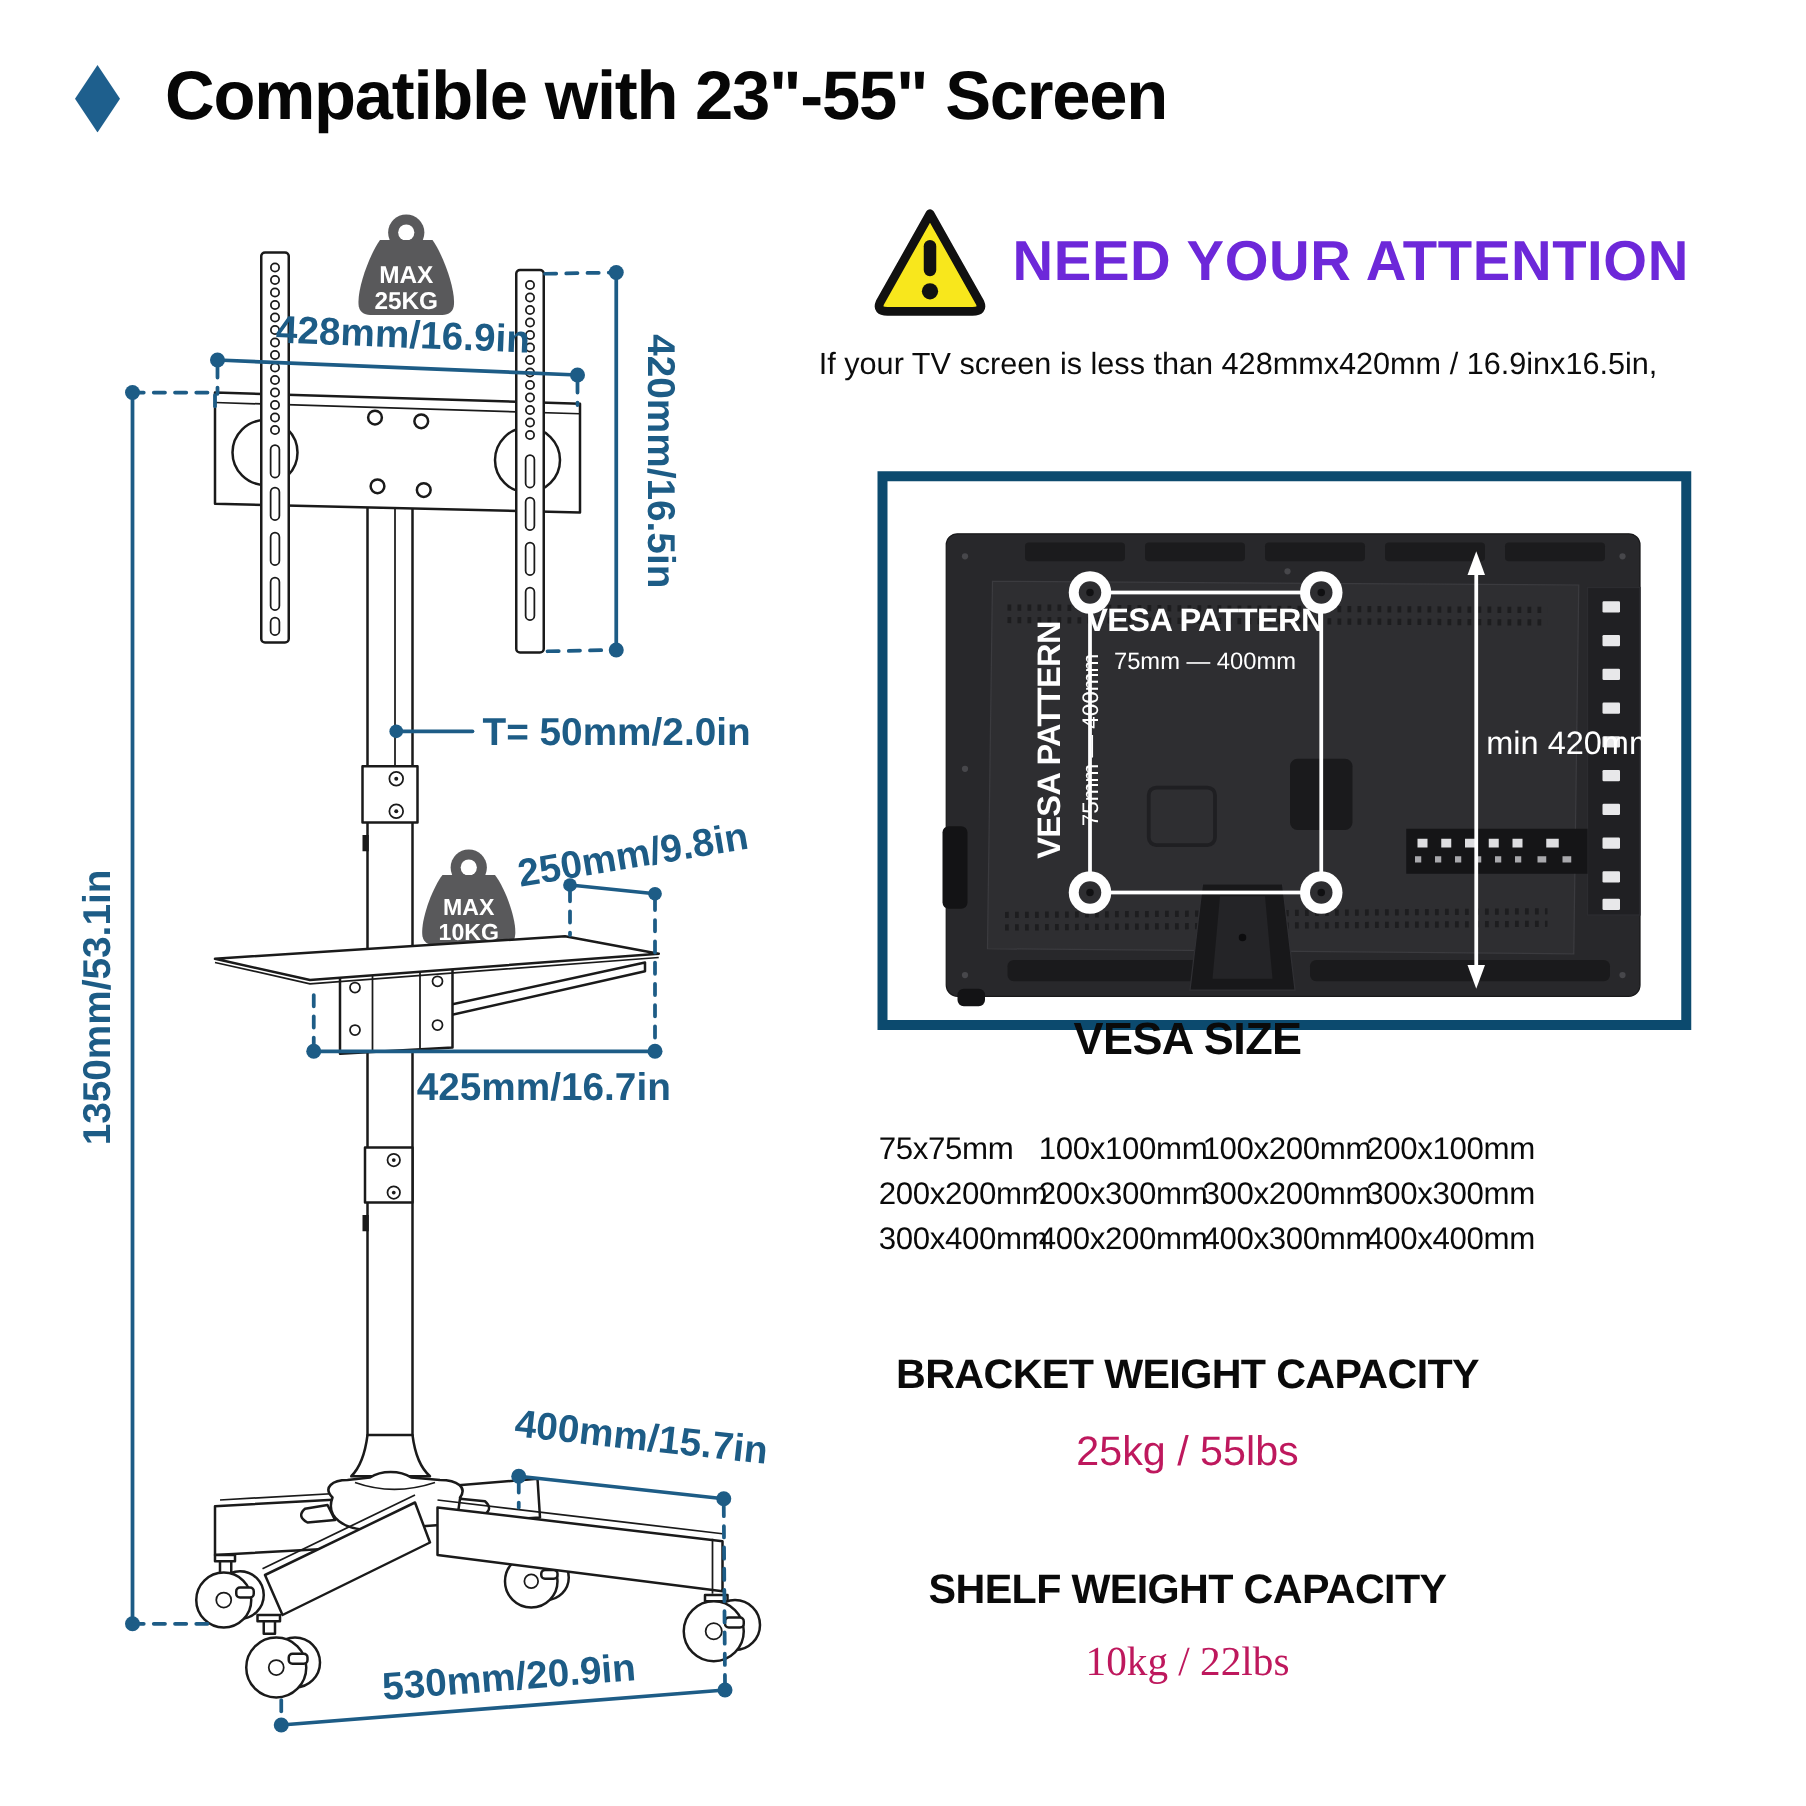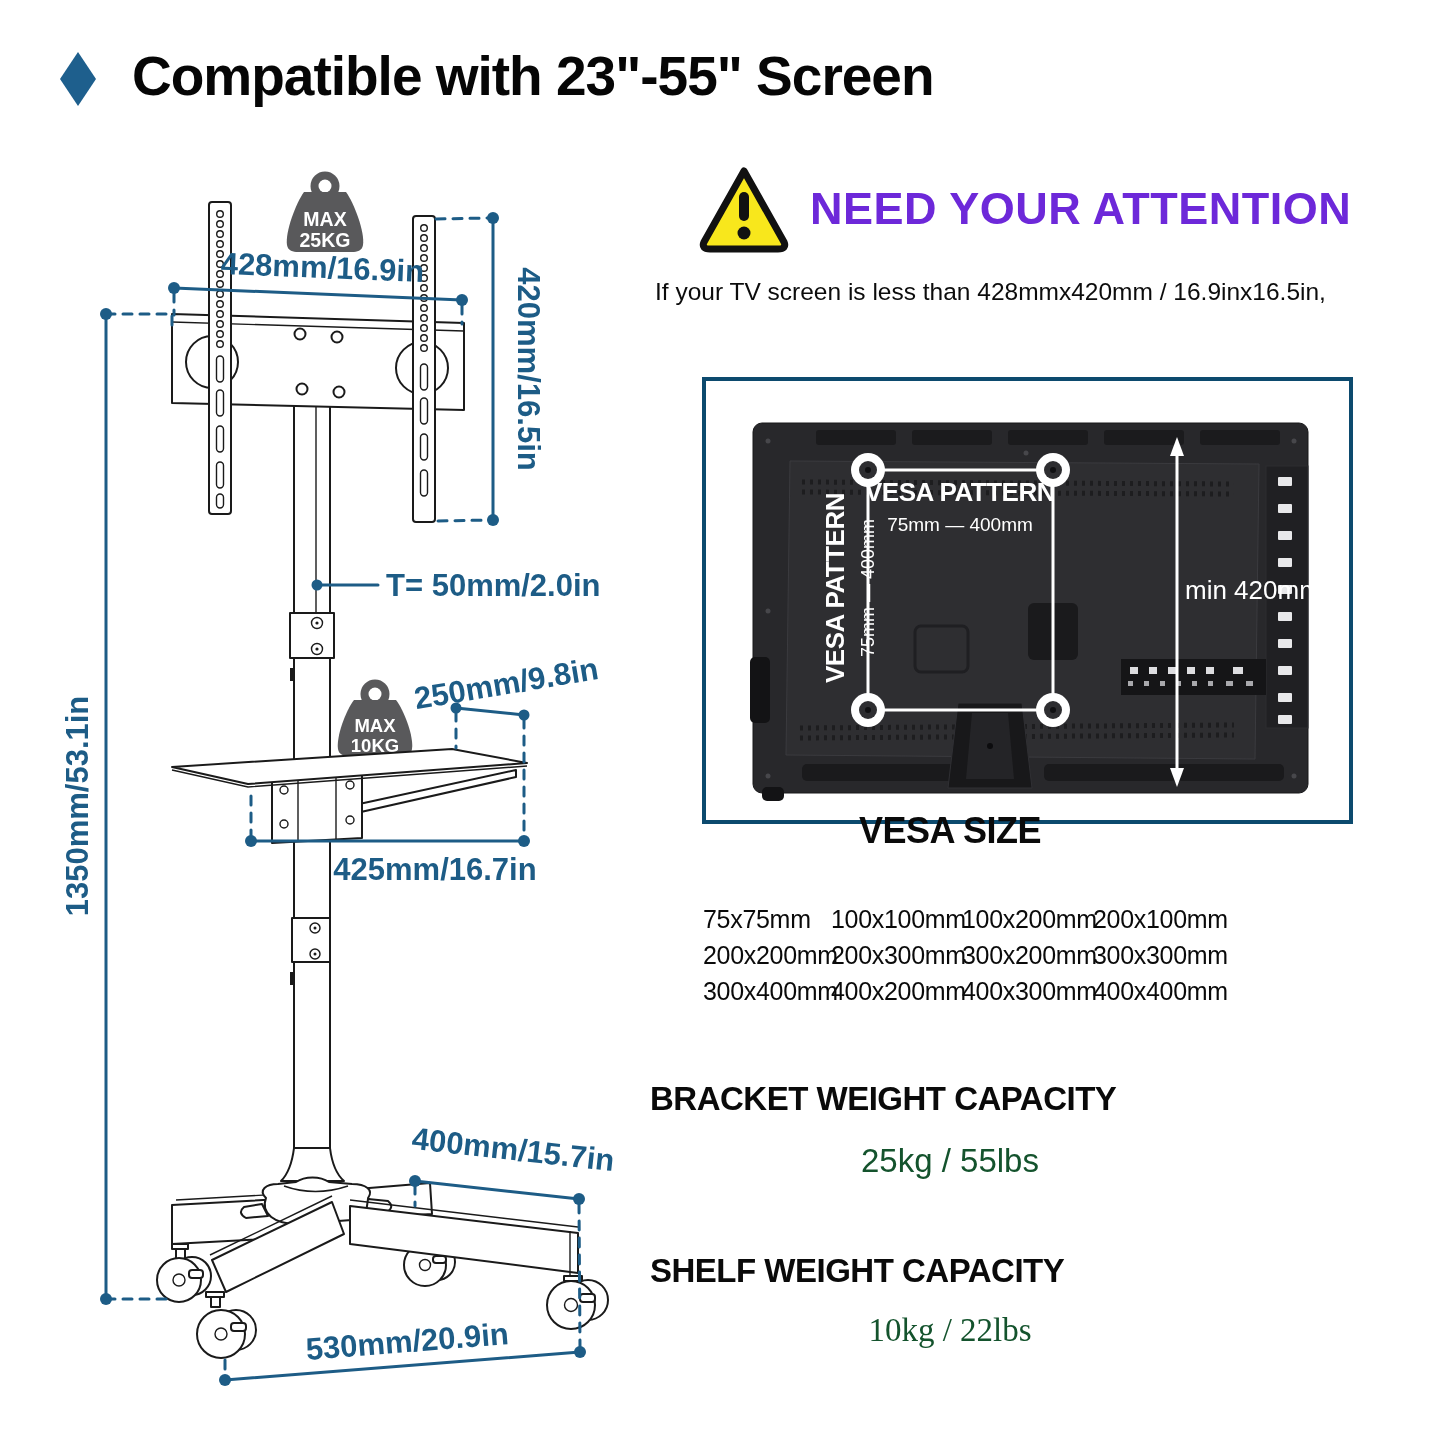--- a/index.html
+++ b/index.html
@@ -18,28 +18,28 @@
   .bdot{fill:#1d5c86;stroke:none;}
   .dimtxt{fill:#1d5c86;font-size:31px;font-weight:700;}
   .badge{fill:#59595b;stroke:none;}
   .badgetxt{fill:#ffffff;font-weight:700;text-anchor:middle;}
   
   .warn-row{left:698px;top:164px;display:flex;align-items:center;gap:20px;}
   .warn-heading{font-size:45px;font-weight:700;color:#6d28d9;letter-spacing:0.5px;white-space:nowrap;}
   .att-text{left:655px;top:274px;width:740px;font-size:24.5px;line-height:1.45;color:#0c0c0c;}
   .att-text div{white-space:nowrap;}
   
-  .tv-frame{left:702px;top:377px;width:651px;height:447px;border:4px solid #0c4a6e;background:#fff;box-sizing:border-box;}
+  .tv-frame{left:702px;top:377px;width:651px;height:447px;border:8px solid #0c4a6e;background:#fff;box-sizing:border-box;}
   
   .vesa-heading{left:655px;top:810px;width:590px;text-align:center;font-size:36px;font-weight:700;letter-spacing:-0.5px;color:#0a0a0a;}
   .vesa-table{left:703px;top:905px;display:grid;grid-template-columns:128px 131px 131px 128px;
               row-gap:7px;font-size:25px;letter-spacing:-0.3px;color:#0a0a0a;}
   .vesa-table span{justify-self:start;white-space:nowrap;}
-  .cap-h{left:650px;width:600px;font-size:33px;font-weight:700;letter-spacing:-0.5px;color:#0a0a0a;}
-  .cap-v{left:650px;width:600px;text-align:center;font-size:33px;color:#14532d;}
+  .cap-h{left:650px;width:600px;text-align:center;font-size:33px;font-weight:700;letter-spacing:-0.5px;color:#0a0a0a;}
+  .cap-v{left:650px;width:600px;text-align:center;font-size:33px;color:#be185d;}
 </style>
 </head>
 <body>
 
 <div class="page">
 
   <svg class="abs" style="left:60px;top:52px;" width="36" height="54" viewBox="0 0 36 54">
     <polygon points="18,0 36,27 18,54 0,27" fill="#1e5f8d"></polygon>
   </svg>
   <div class="abs page-title">Compatible with 23"-55" Screen</div>

